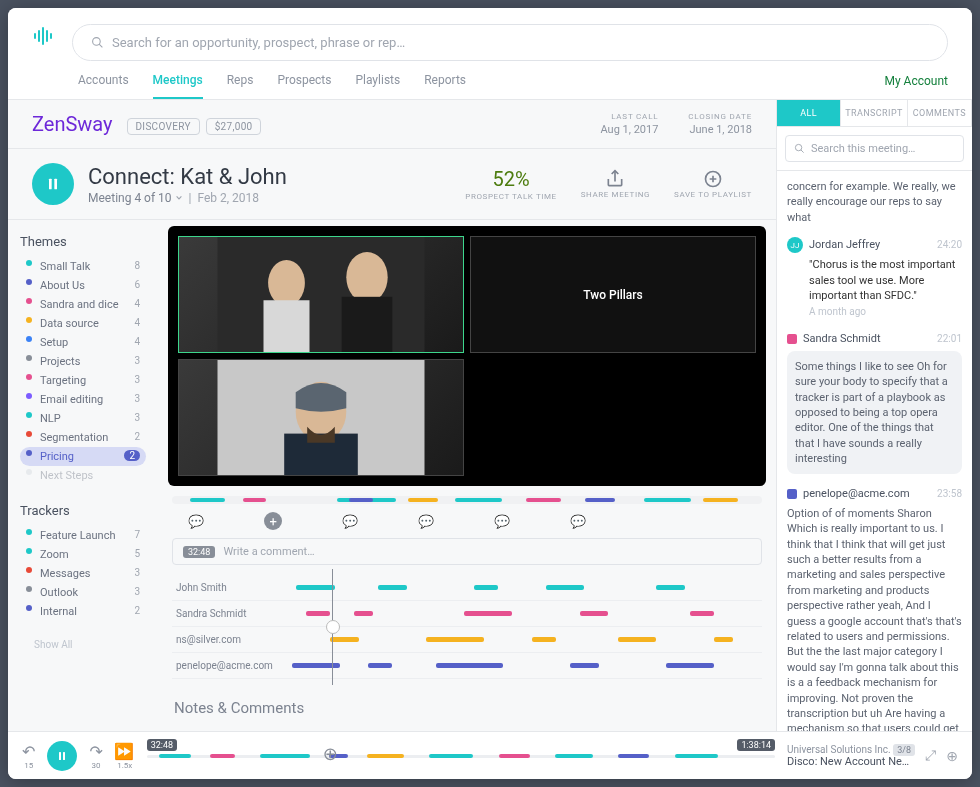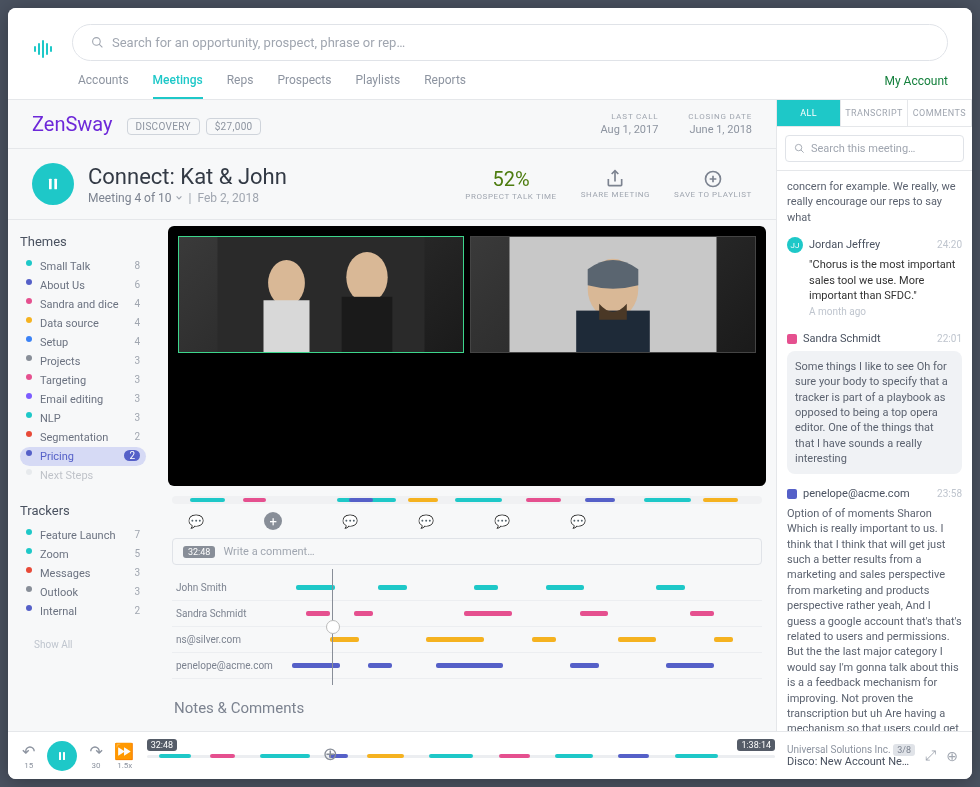--- a/index.html
+++ b/index.html
@@ -1,21 +1,21 @@
 <!DOCTYPE html>
 <html><head>
 <meta charset="utf-8">
 <style>
   * { box-sizing: border-box; margin: 0; padding: 0; }
   body { font-family: -apple-system, BlinkMacSystemFont, "Segoe UI", Roboto, sans-serif; background: #4a5260; width: 980px; height: 787px; overflow: hidden; padding: 8px; }
   .app { background: #f7f8f9; border-radius: 8px; width: 100%; height: 100%; display: flex; flex-direction: column; overflow: hidden; box-shadow: 0 2px 20px rgba(0,0,0,0.3); }
   
   
   .header { background: #fff; padding: 16px 24px 0 24px; border-bottom: 1px solid #e5e7ea; }
-  .search-row { display: flex; align-items: flex-end; gap: 16px; margin-bottom: 12px; }
+  .search-row { display: flex; align-items: flex-start; gap: 16px; margin-bottom: 12px; }
   .logo { color: #1ec8c8; display: flex; align-items: center; }
   .search-box { flex: 1; border: 1px solid #e0e3e8; border-radius: 24px; padding: 10px 18px; display: flex; align-items: center; gap: 8px; color: #a0a6b0; font-size: 13px; }
   .nav-row { display: flex; justify-content: space-between; align-items: center; padding-bottom: 0; }
   .nav-tabs { display: flex; gap: 24px; padding-left: 46px; }
   .nav-tab { color: #8d94a0; font-size: 12px; padding-bottom: 10px; border-bottom: 2px solid transparent; cursor: pointer; }
   .nav-tab.active { color: #1ec8c8; border-bottom-color: #1ec8c8; font-weight: 500; }
   .my-account { color: #15803d; font-size: 12px; padding-bottom: 10px; }
 
   
   .body { flex: 1; display: flex; overflow: hidden; }
@@ -330,20 +330,23 @@
               <div class="face">
                   <svg width="100%" height="100%" viewBox="0 0 180 100">
                     <rect width="180" height="100" fill="#2a2a2a"></rect>
                     <ellipse cx="60" cy="40" rx="16" ry="20" fill="#d9b896"></ellipse>
                     <rect x="40" y="55" width="40" height="45" fill="#d8d8d8"></rect>
                     <ellipse cx="130" cy="35" rx="18" ry="22" fill="#d9b896"></ellipse>
                     <rect x="108" y="52" width="44" height="48" fill="#1a1a1a"></rect>
                   </svg>
                 </div>
             </div>
+            <div class="tile">
+                <span>Two Pillars</span>
+              </div>
             <div class="tile">
               <div class="face">
                   <svg width="100%" height="100%" viewBox="0 0 180 100">
                     <rect width="180" height="100" fill="#c8c8c8"></rect>
                     <ellipse cx="90" cy="45" rx="22" ry="26" fill="#d9b896"></ellipse>
                     <path d="M68 28 Q90 12 112 28 L112 42 Q90 48 68 42 Z" fill="#5a6570"></path>
                     <rect x="58" y="64" width="64" height="40" fill="#1e2a38"></rect>
                     <path d="M78 58 Q90 72 102 58 L102 72 L78 72 Z" fill="#4a3826"></path>
                   </svg>
                 </div>

